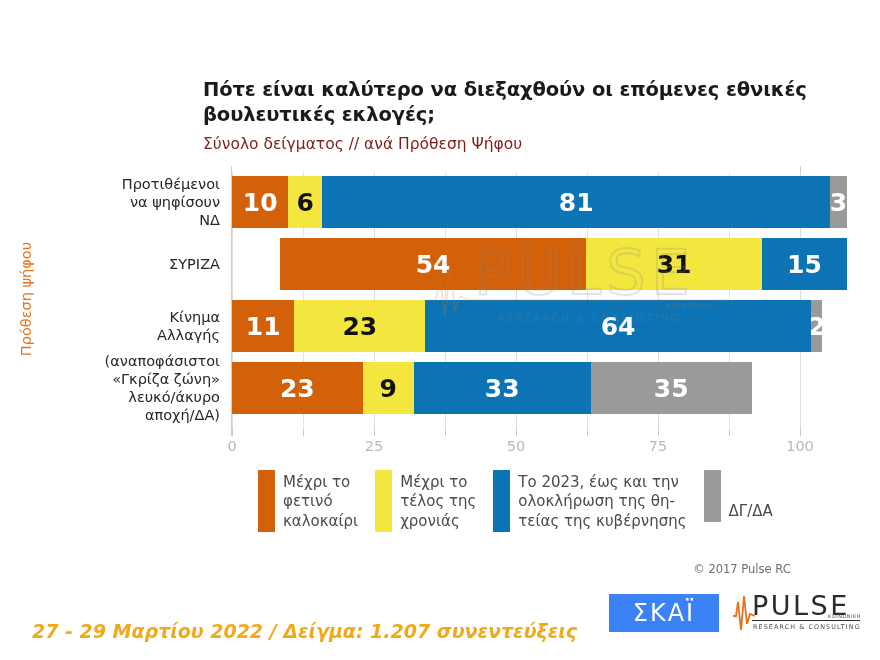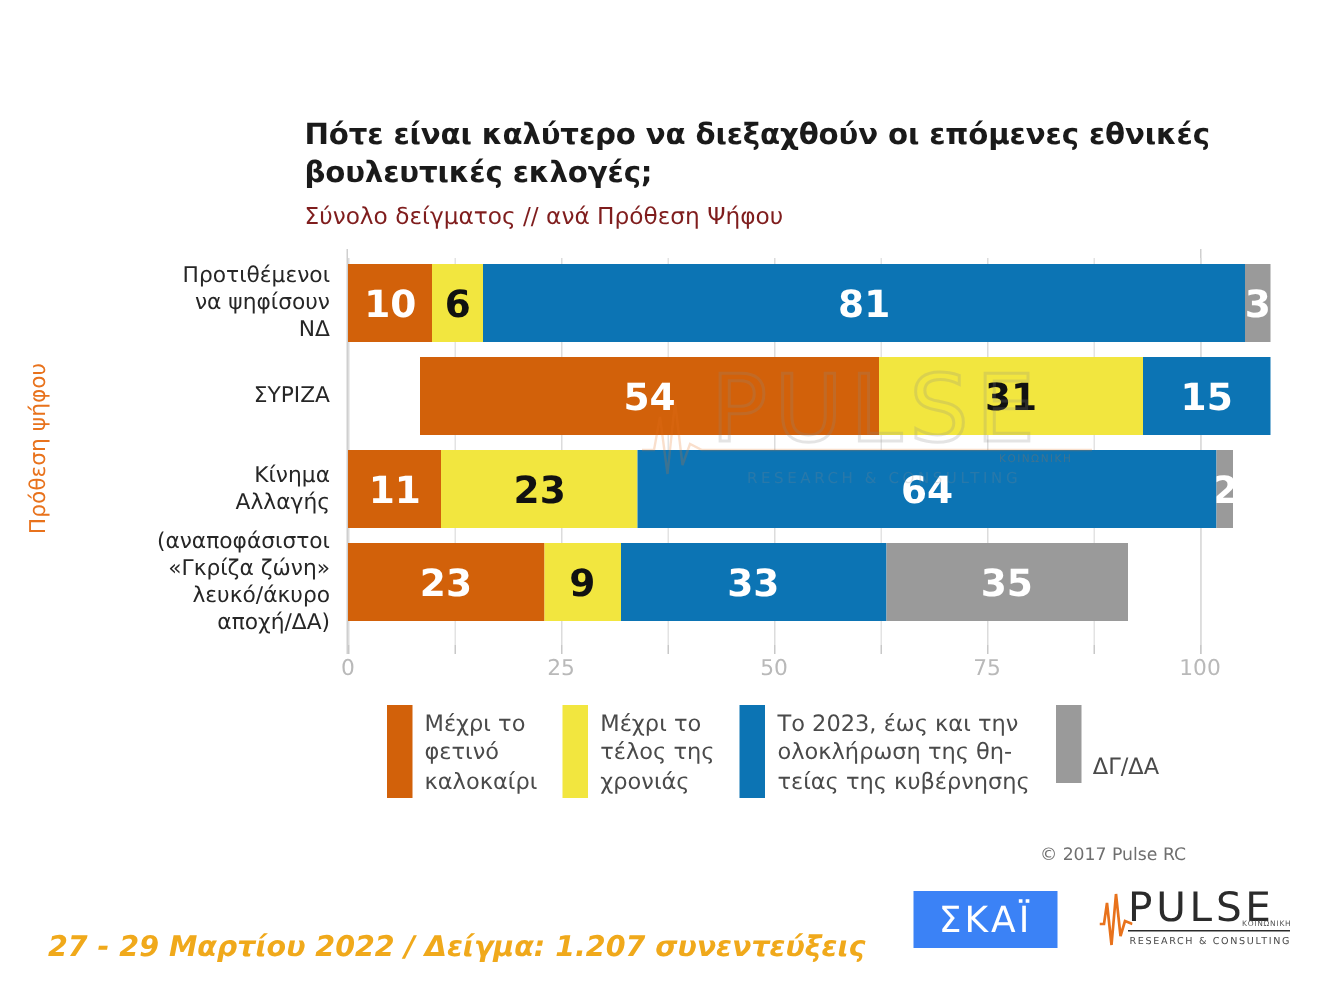--- a/index.html
+++ b/index.html
@@ -222,21 +222,21 @@
     font-weight: bold;
     font-style: italic;
     color: #F0A91B;
     white-space: nowrap;
   }
 
   .logo-skai {
     position: absolute;
     left: 609px;
     top: 594px;
-    width: 96px;
+    width: 110px;
     height: 38px;
     background: #3B82F6;
     display: flex;
     align-items: center;
     justify-content: center;
   }
   .logo-skai-text {
     color: #ffffff;
     font-size: 24px;
     font-weight: 500;

